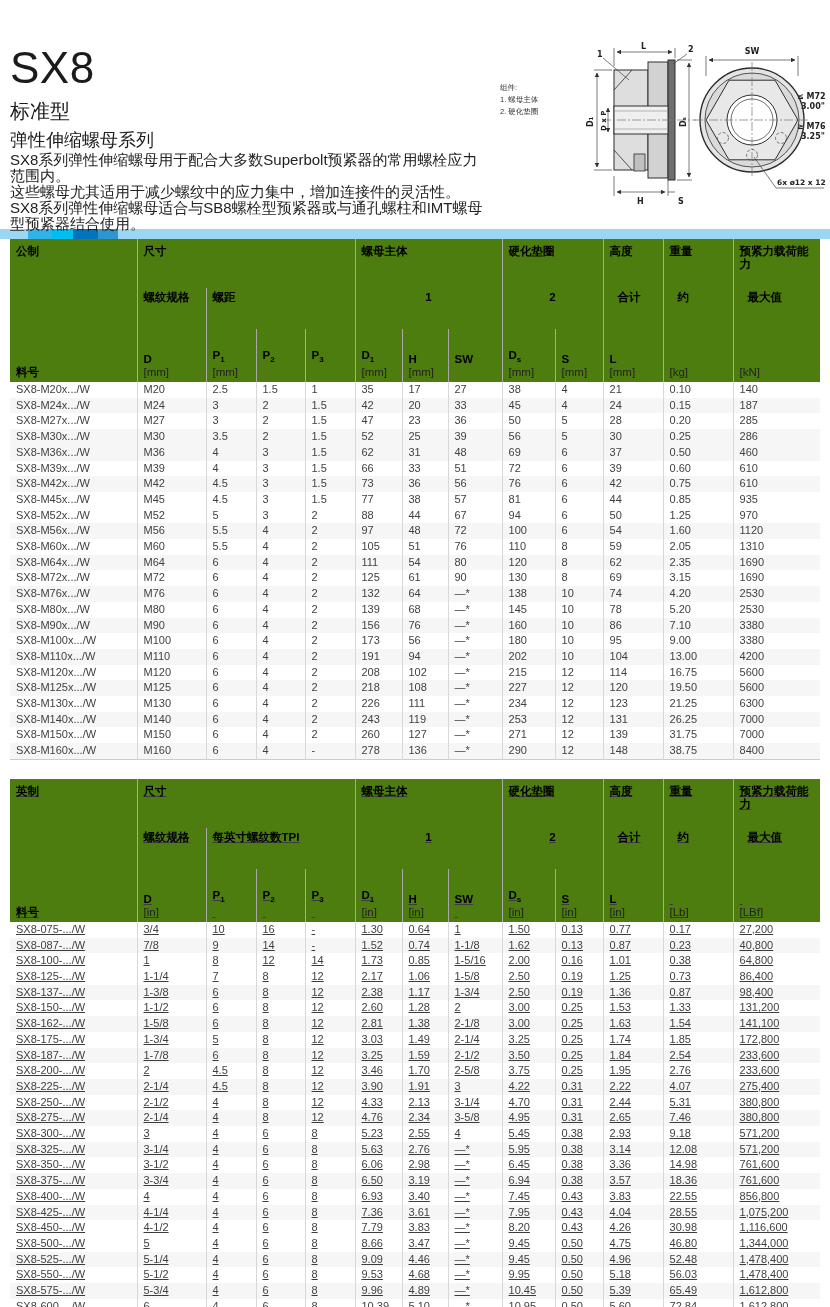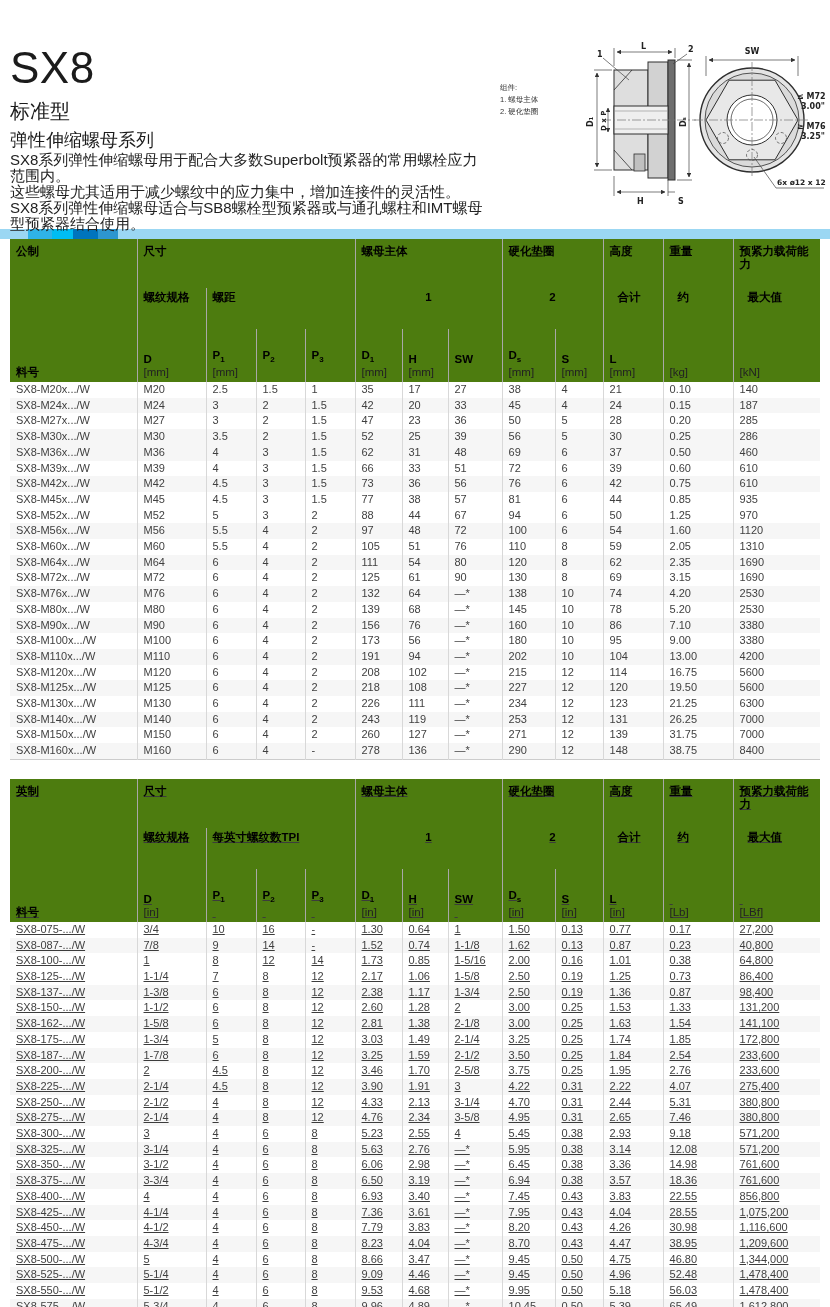--- a/index.html
+++ b/index.html
@@ -898,35 +898,20 @@
           <td>8</td>
           <td>7.79</td>
           <td>3.83</td>
           <td>—*</td>
           <td>8.20</td>
           <td>0.43</td>
           <td>4.26</td>
           <td>30.98</td>
           <td>1,116,600</td>
         </tr>
-        <tr class="alt">
-          <td>SX8-475-.../W</td>
-          <td>4-3/4</td>
-          <td>4</td>
-          <td>6</td>
-          <td>8</td>
-          <td>8.23</td>
-          <td>4.04</td>
-          <td>—*</td>
-          <td>8.70</td>
-          <td>0.43</td>
-          <td>4.47</td>
-          <td>38.95</td>
-          <td>1,209,600</td>
-        </tr>
         <tr>
           <td>SX8-500-.../W</td>
           <td>5</td>
           <td>4</td>
           <td>6</td>
           <td>8</td>
           <td>8.66</td>
           <td>3.47</td>
           <td>—*</td>
           <td>9.45</td>

